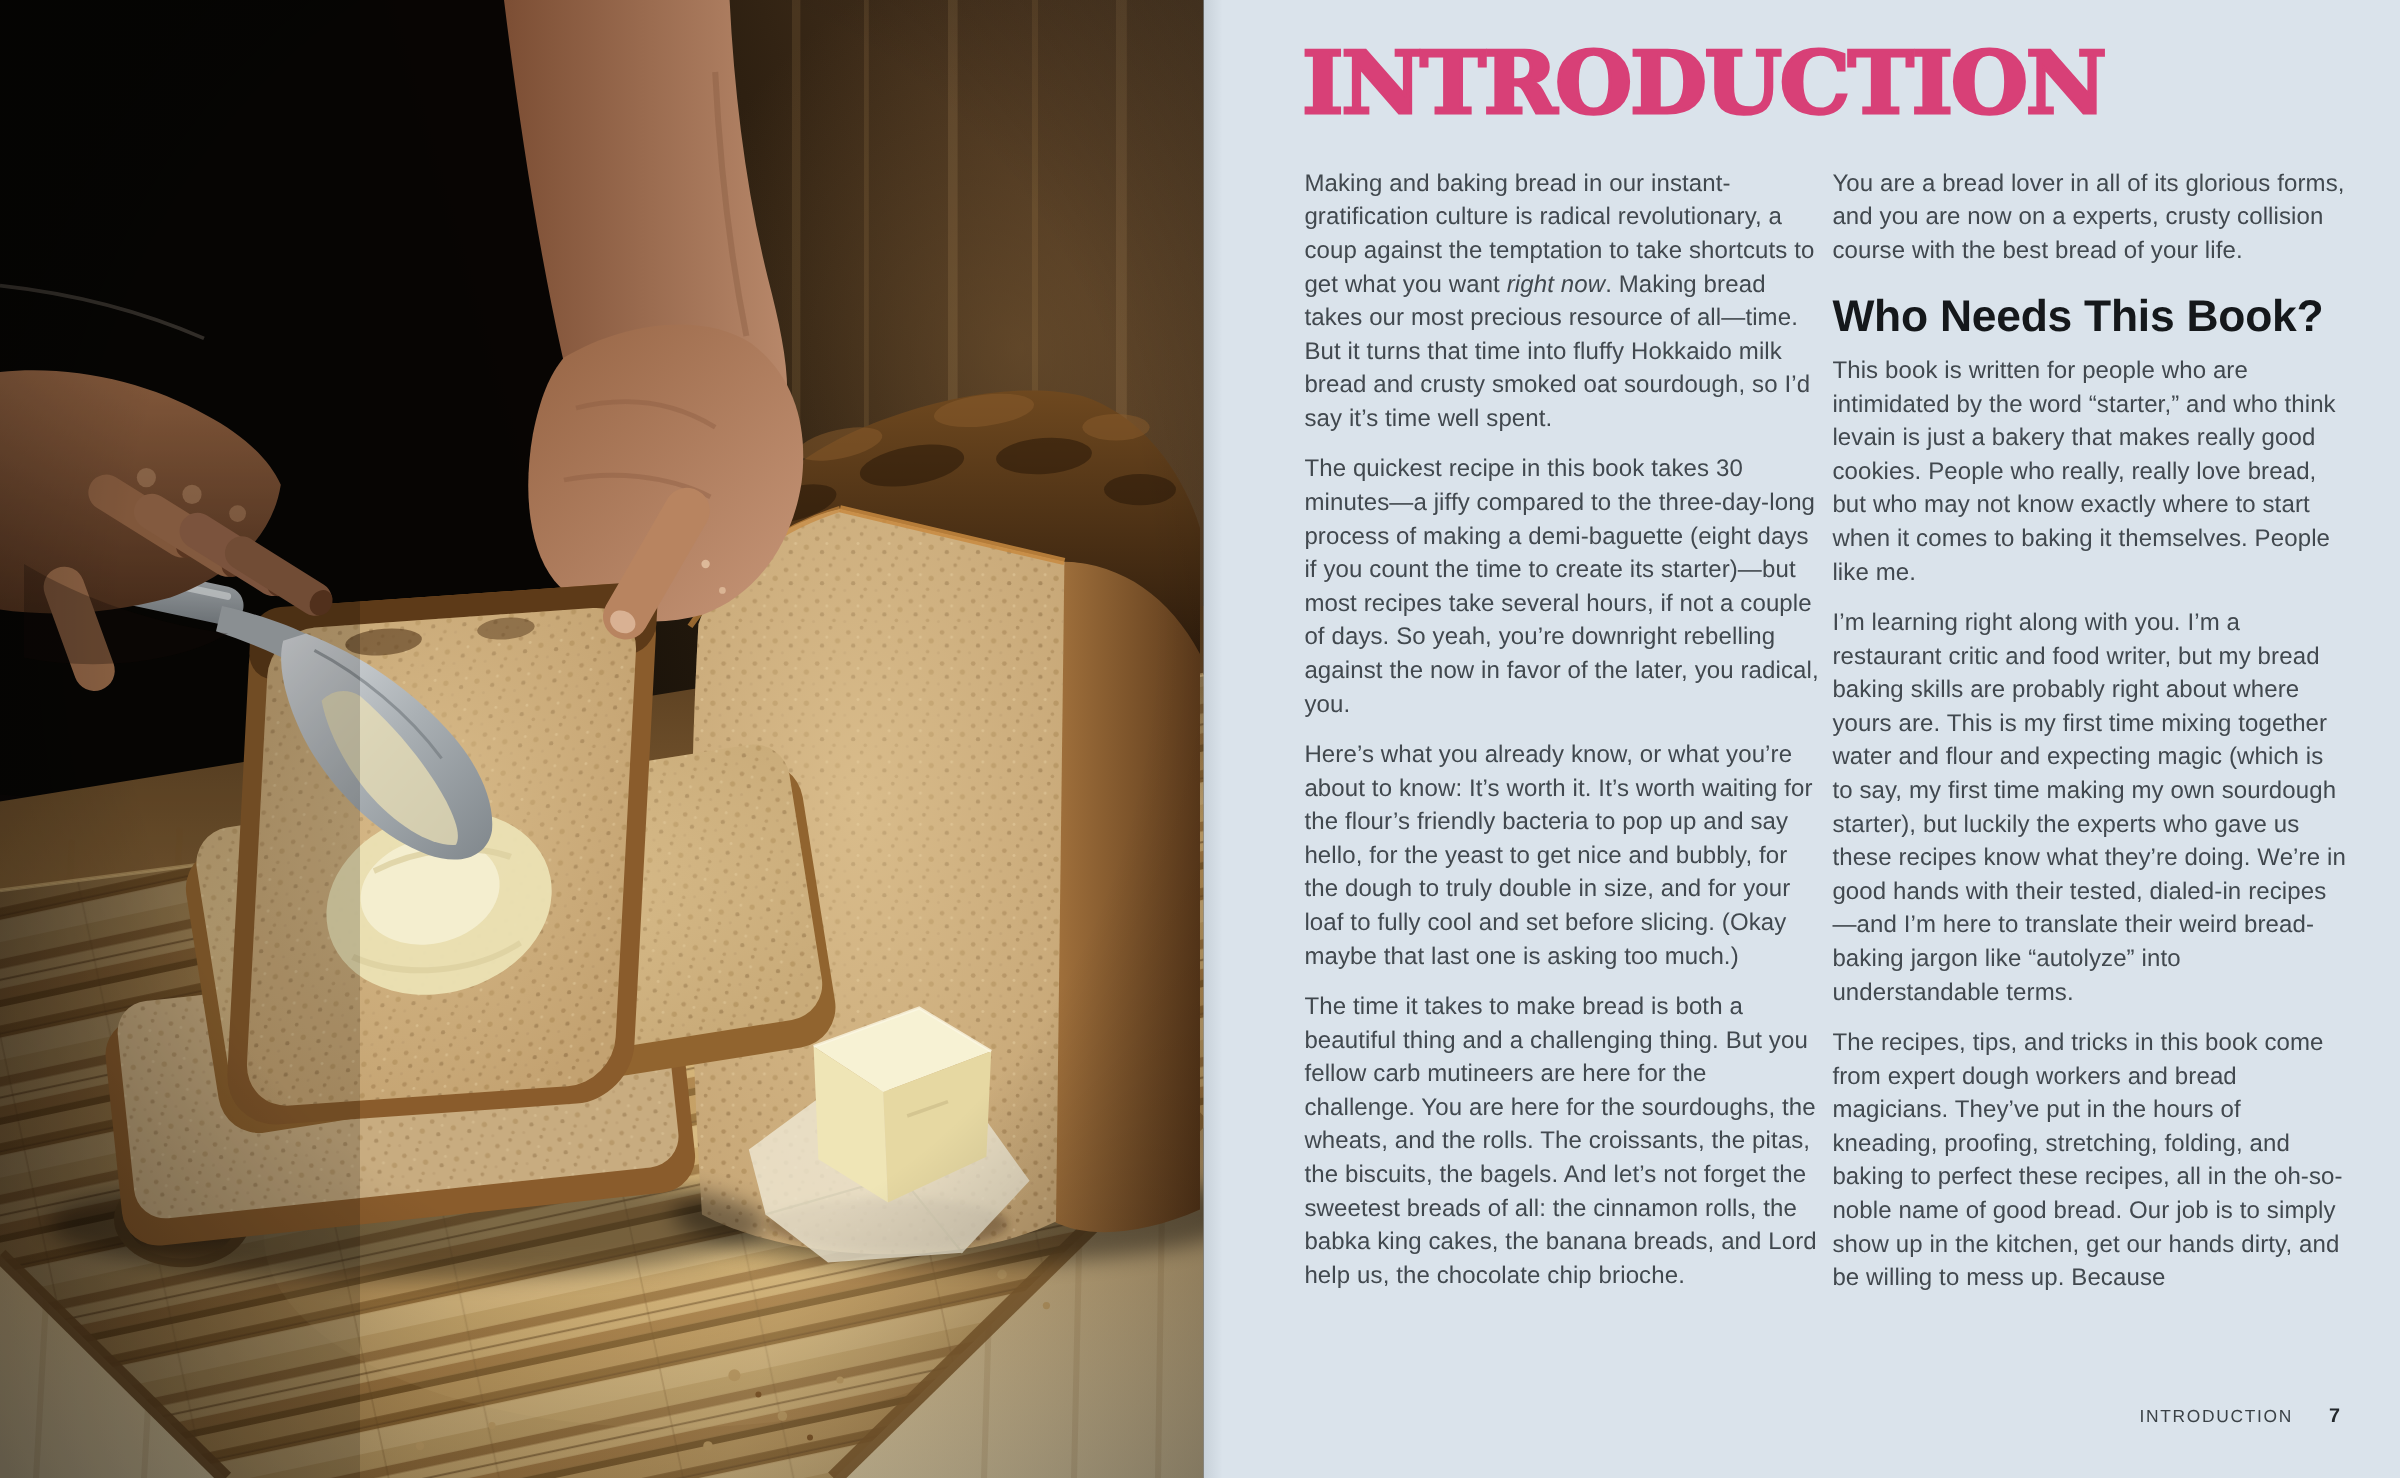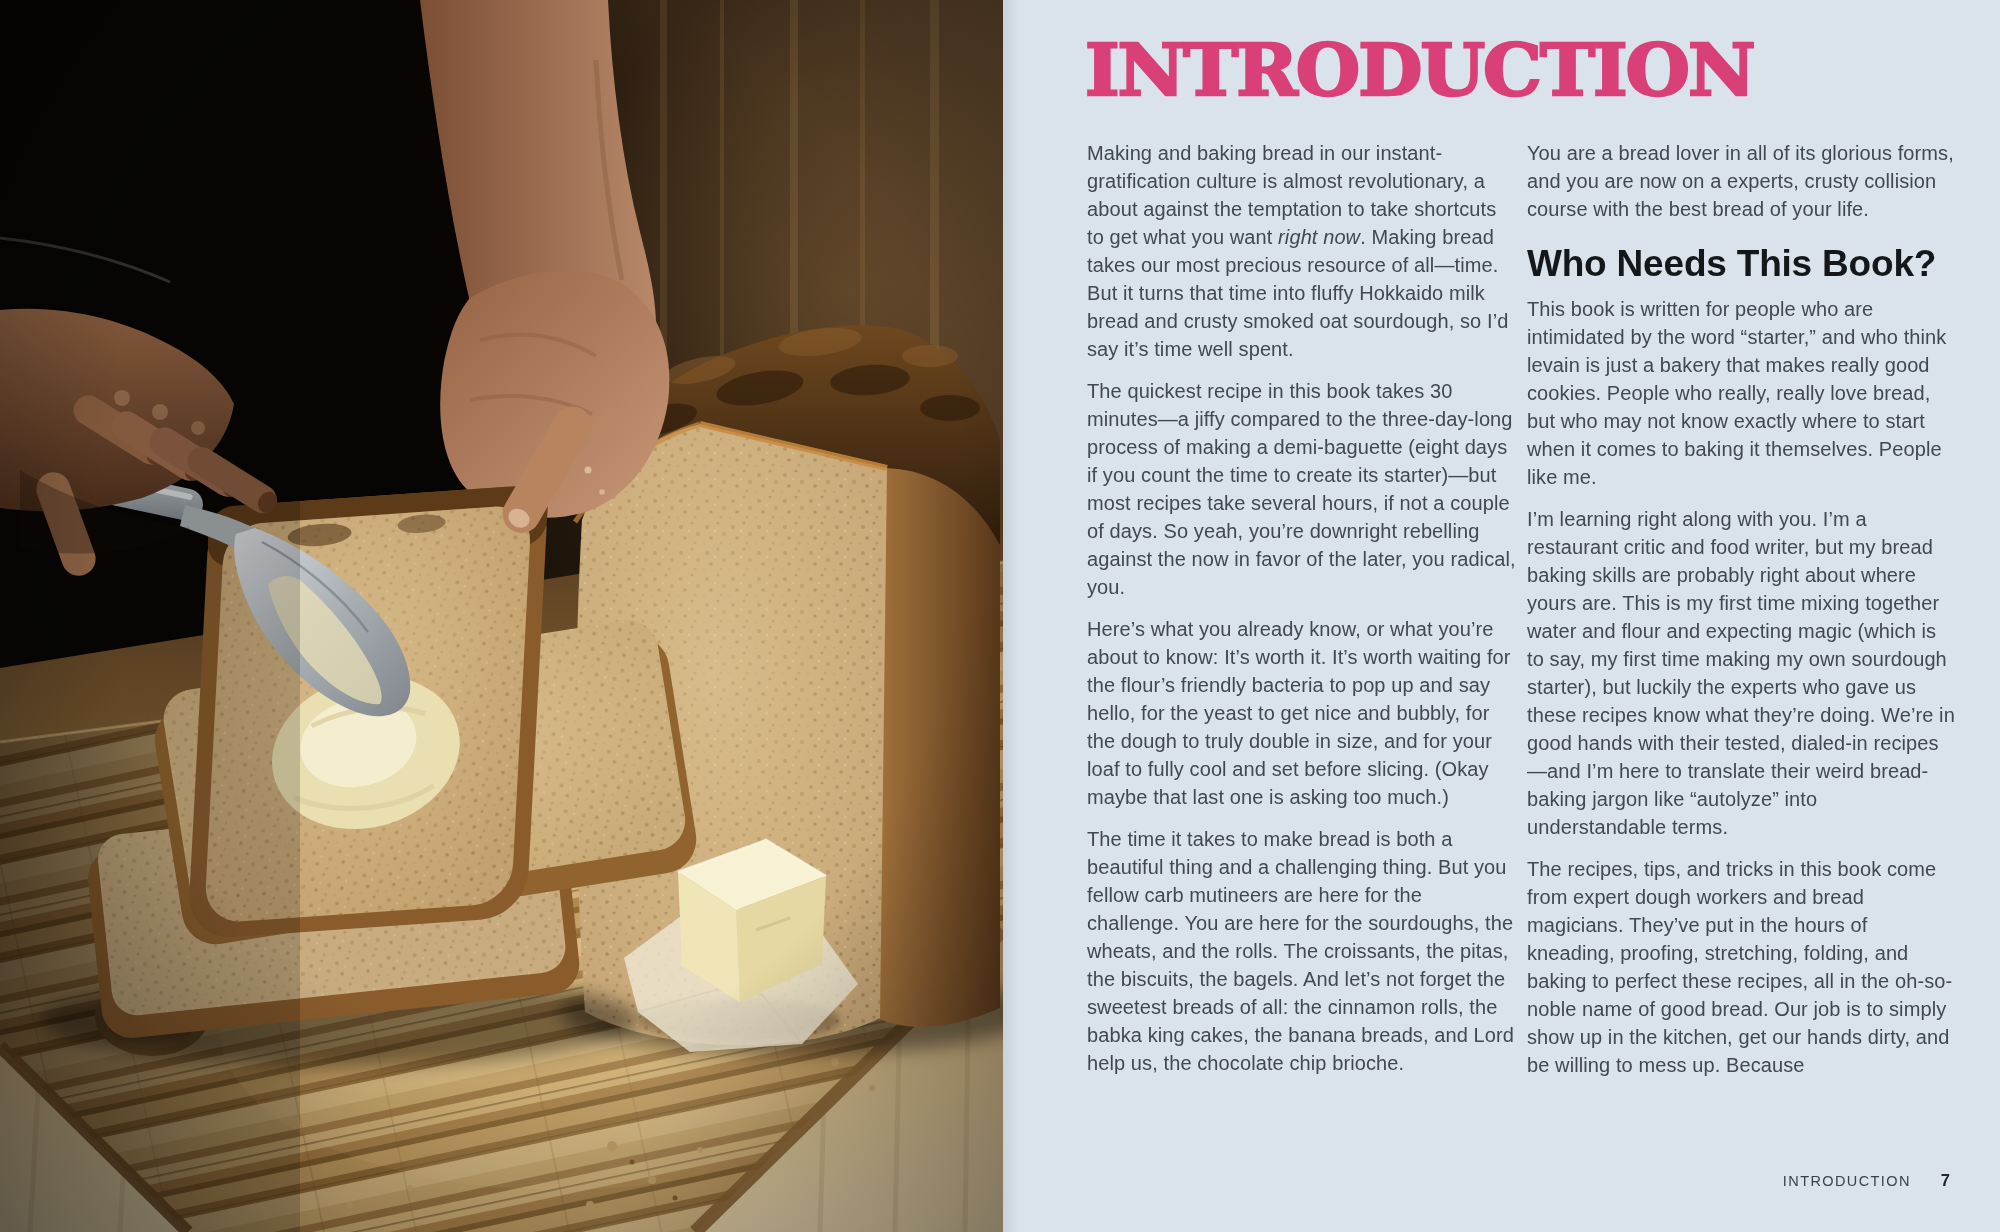--- a/index.html
+++ b/index.html
@@ -335,21 +335,21 @@
       <rect width="1003" height="1232" fill="url(#vignette)"></rect>
       <rect width="300" height="1232" fill="#000" opacity="0.18" style="mix-blend-mode:multiply"></rect>
     </svg>
   </div>
 
   <div class="page">
 
     <h1 class="page-title">INTRODUCTION</h1>
 
     <div class="col col-left">
-      <p><span>Making and baking bread in our instant-gratification culture is almost revolutionary, a about against the temptation to take shortcuts to get what you want </span><em>right now</em><span>. Making bread takes our most precious resource of all—time. But it turns that time into fluffy Hokkaido milk bread and crusty smoked oat sourdough, so I’d say it’s time well spent.</span></p>
+      <p><span>Making and baking bread in our instant-gratification culture is radical revolutionary, a coup against the temptation to take shortcuts to get what you want </span><em>right now</em><span>. Making bread takes our most precious resource of all—time. But it turns that time into fluffy Hokkaido milk bread and crusty smoked oat sourdough, so I’d say it’s time well spent.</span></p>
       <p>The quickest recipe in this book takes 30 minutes—a jiffy compared to the three-day-long process of making a demi-baguette (eight days if you count the time to create its starter)—but most recipes take several hours, if not a couple of days. So yeah, you’re downright rebelling against the now in favor of the later, you radical, you.</p>
       <p>Here’s what you already know, or what you’re about to know: It’s worth it. It’s worth waiting for the flour’s friendly bacteria to pop up and say hello, for the yeast to get nice and bubbly, for the dough to truly double in size, and for your loaf to fully cool and set before slicing. (Okay maybe that last one is asking too much.)</p>
       <p>The time it takes to make bread is both a beautiful thing and a challenging thing. But you fellow carb mutineers are here for the challenge. You are here for the sourdoughs, the wheats, and the rolls. The croissants, the pitas, the biscuits, the bagels. And let’s not forget the sweetest breads of all: the cinnamon rolls, the babka king cakes, the banana breads, and Lord help us, the chocolate chip brioche.</p>
     </div>
 
     <div class="col col-right">
       <p>You are a bread lover in all of its glorious forms, and you are now on a experts, crusty collision course with the best bread of your life.</p>
       <h2 class="section-heading">Who Needs This Book?</h2>
       <p>This book is written for people who are intimidated by the word “starter,” and who think levain is just a bakery that makes really good cookies. People who really, really love bread, but who may not know exactly where to start when it comes to baking it themselves. People like me.</p>
       <p>I’m learning right along with you. I’m a restaurant critic and food writer, but my bread baking skills are probably right about where yours are. This is my first time mixing together water and flour and expecting magic (which is to say, my first time making my own sourdough starter), but luckily the experts who gave us these recipes know what they’re doing. We’re in good hands with their tested, dialed-in recipes—and I’m here to translate their weird bread-baking jargon like “autolyze” into understandable terms.</p>

